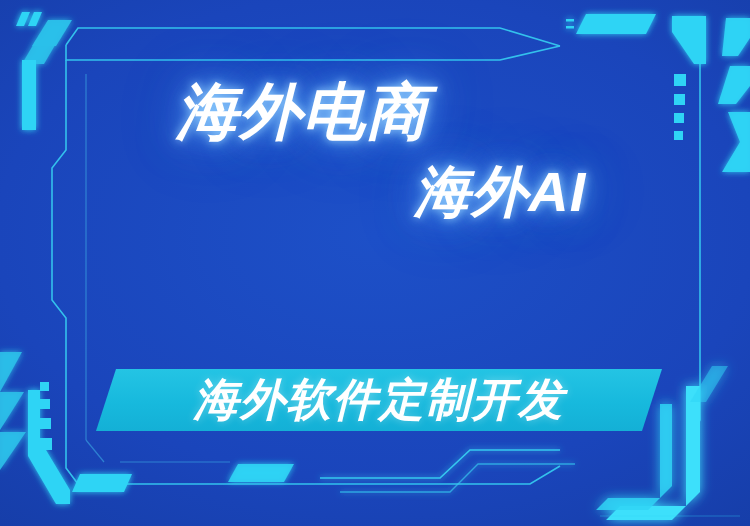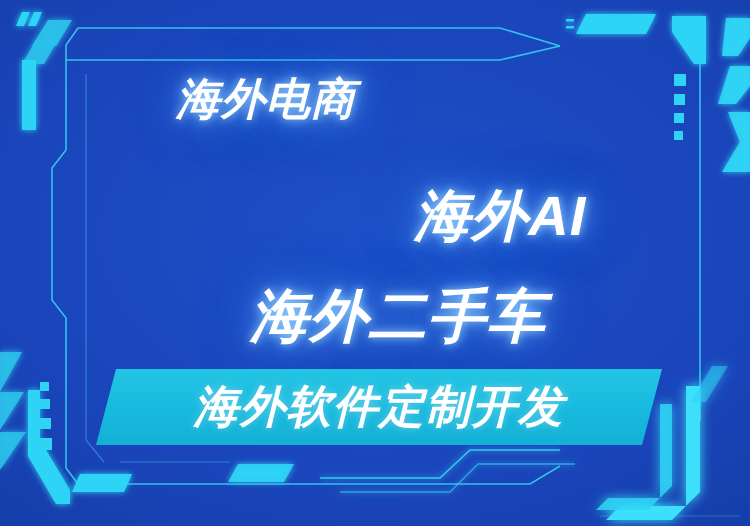--- a/index.html
+++ b/index.html
@@ -39,32 +39,32 @@
     font-style: italic;
     white-space: nowrap;
     letter-spacing: 0.02em;
     text-shadow:
       0 0 10px rgba(150, 210, 255, 0.95),
       0 0 22px rgba(110, 185, 255, 0.75),
       0 0 40px rgba(80, 160, 255, 0.55),
       0 0 66px rgba(60, 140, 255, 0.35);
   }
 
-  .l1 { left: 176px; top: 70px;  font-size: 44px; }
-  .l2 { left: 414px; top: 155px; font-size: 56px; margin-top: 24px; }
+  .l1 { left: 176px; top: 70px;  font-size: 62px; }
+  .l2 { left: 414px; top: 155px; font-size: 56px; }
   .l3 { left: 96px;  top: 196px; font-size: 58px; }
   .l4 { left: 250px; top: 278px; font-size: 58px; }
 
   
   .bar-wrap {
     position: absolute;
     left: 96px;
     top: 369px;
     width: 566px;
-    height: 76px;
+    height: 62px;
   }
 
   .bar-shape {
     position: absolute;
     inset: 0;
     background: linear-gradient(180deg, #24c4e4 0%, #17b9dd 55%, #14b0d6 100%);
     clip-path: polygon(20px 0, 100% 0, calc(100% - 20px) 100%, 0 100%);
     box-shadow: 0 0 26px rgba(60, 190, 240, 0.55);
   }
 
@@ -193,21 +193,20 @@
 
       <polygon points="712,366 728,366 706,402 690,402" fill="#2fd4f5" opacity="0.5"></polygon>
     </g>
 
     <path d="M 600 516 L 740 516" stroke="#2fd4f5" stroke-width="1" opacity="0.35" fill="none"></path>
   </svg>
 
   <div class="textlayer">
     <div class="hline l1">海外电商</div>
     <div class="hline l2">海外AI</div>
-    <div class="hline l4">海外二手车</div>
   </div>
 
   <div class="bar-wrap">
     <div class="bar-shape"></div>
     <div class="bar-text">海外软件定制开发</div>
   </div>
 
 </div>
 
 </body></html>

